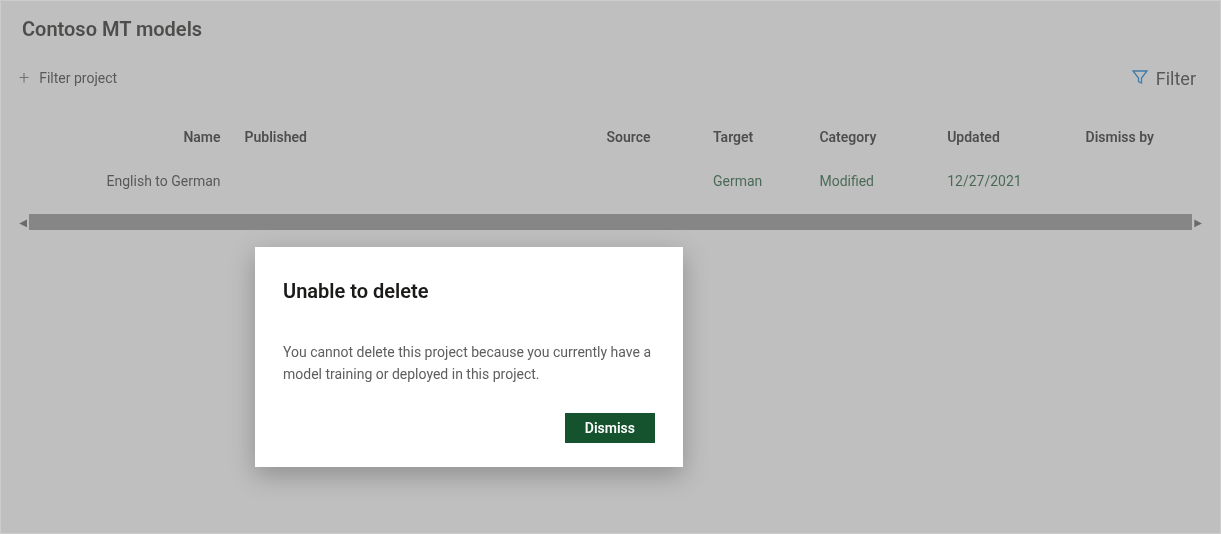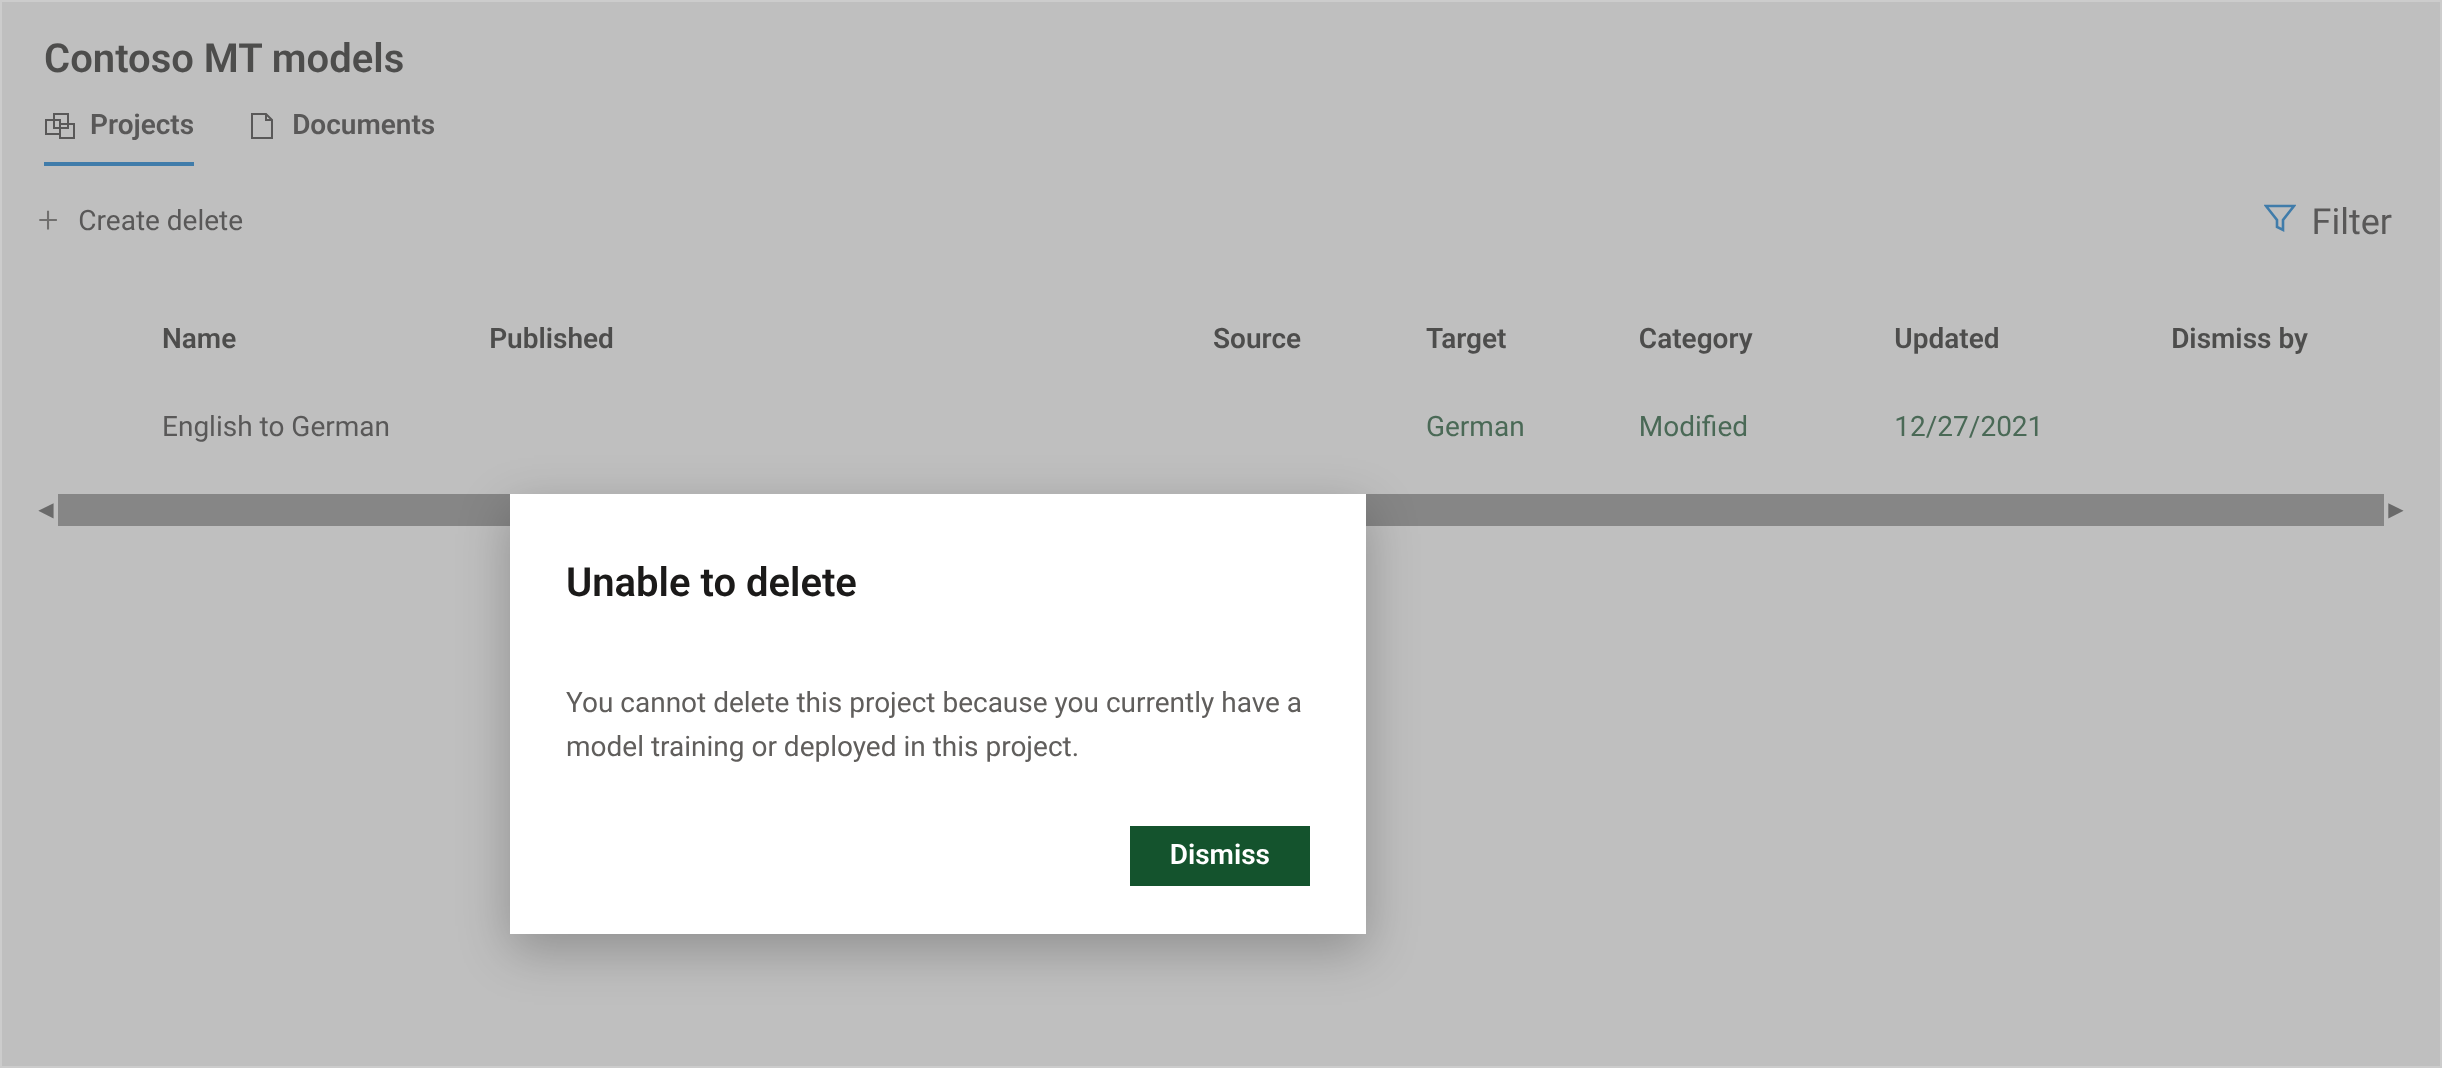--- a/index.html
+++ b/index.html
@@ -82,21 +82,21 @@
       width: 100%;
       border-collapse: collapse;
     }
     th {
       text-align: left;
       font-size: 14px;
       font-weight: 600;
       padding: 10px 12px 14px 12px;
       color: #1b1a19;
     }
-    th:first-child, td:first-child { padding-left: 72px; }
+    th:first-child, td:first-child { padding-left: 72px; text-align: right; }
     td {
       font-size:14px;
       padding: 14px 12px;
       color:#14532d;
       vertical-align: top;
     }
     td:first-child { color:#323130; }
     .col-name { width: 210px; }
     .col-published { width: 340px;}
     .col-source { width: 100px;}
@@ -156,47 +156,26 @@
       padding: 7px 20px;
       cursor:pointer;
       font-family: inherit;
     }
   </style>
 </head>
 <body>
 
 <div class="header">
   <h1 class="page-title">Contoso MT models</h1>
-  <div class="tabs">
-    <div class="tab active">
-      <span class="tab-icon">
-        <svg width="16" height="16" viewBox="0 0 16 16" fill="none" stroke="#323130" stroke-width="1">
-          <rect x="1" y="5" width="7" height="7"></rect>
-          <rect x="5" y="2" width="7" height="7"></rect>
-          <rect x="8" y="7" width="7" height="7"></rect>
-        </svg>
-      </span>
-      <span>Projects</span>
-    </div>
-    <div class="tab">
-      <span class="tab-icon">
-        <svg width="16" height="16" viewBox="0 0 16 16" fill="none" stroke="#323130" stroke-width="1">
-          <path d="M3 2h7l3 3v9H3V2z"></path>
-          <path d="M10 2v3h3"></path>
-        </svg>
-      </span>
-      <span>Documents</span>
-    </div>
-  </div>
 </div>
 
 <div class="toolbar">
   <div class="create-btn">
     <span class="plus-icon">+</span>
-    <span>Create delete</span>
+    <span>Filter project</span>
   </div>
   <div class="filter-btn">
     <span class="filter-icon">
       <svg width="16" height="16" viewBox="0 0 16 16" fill="none" stroke="#0078d4" stroke-width="1.3">
         <path d="M1 2h14l-5.5 7v5l-3-1.5V9L1 2z"></path>
       </svg>
     </span>
     <span>Filter</span>
   </div>
 </div>

